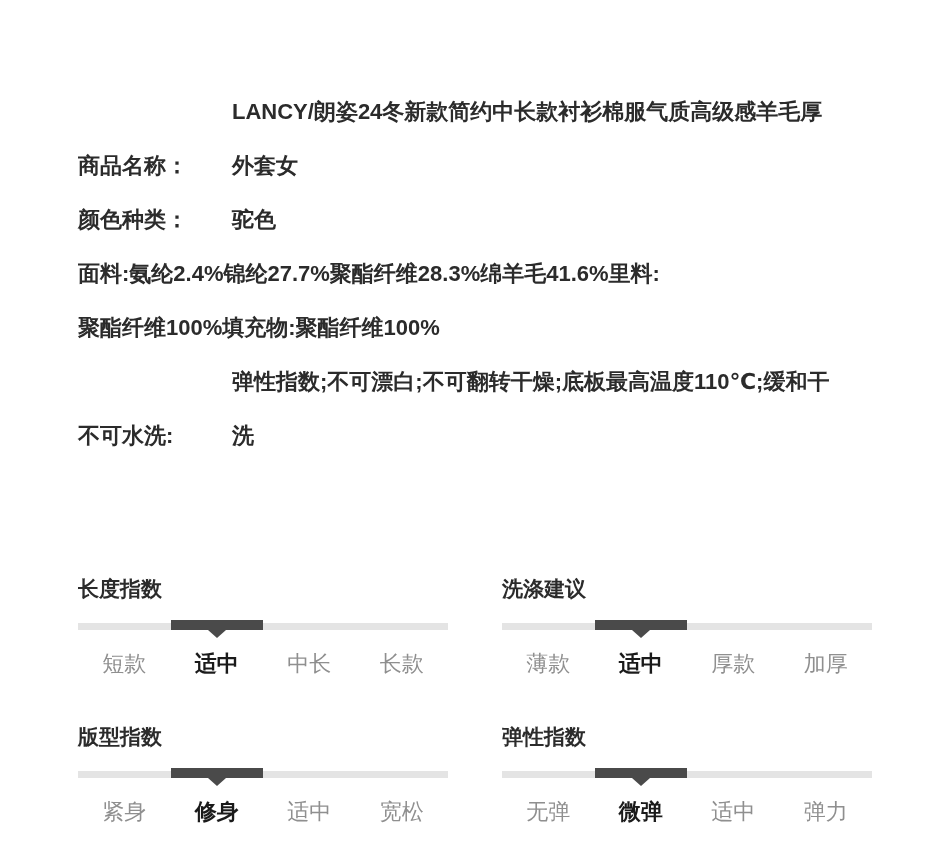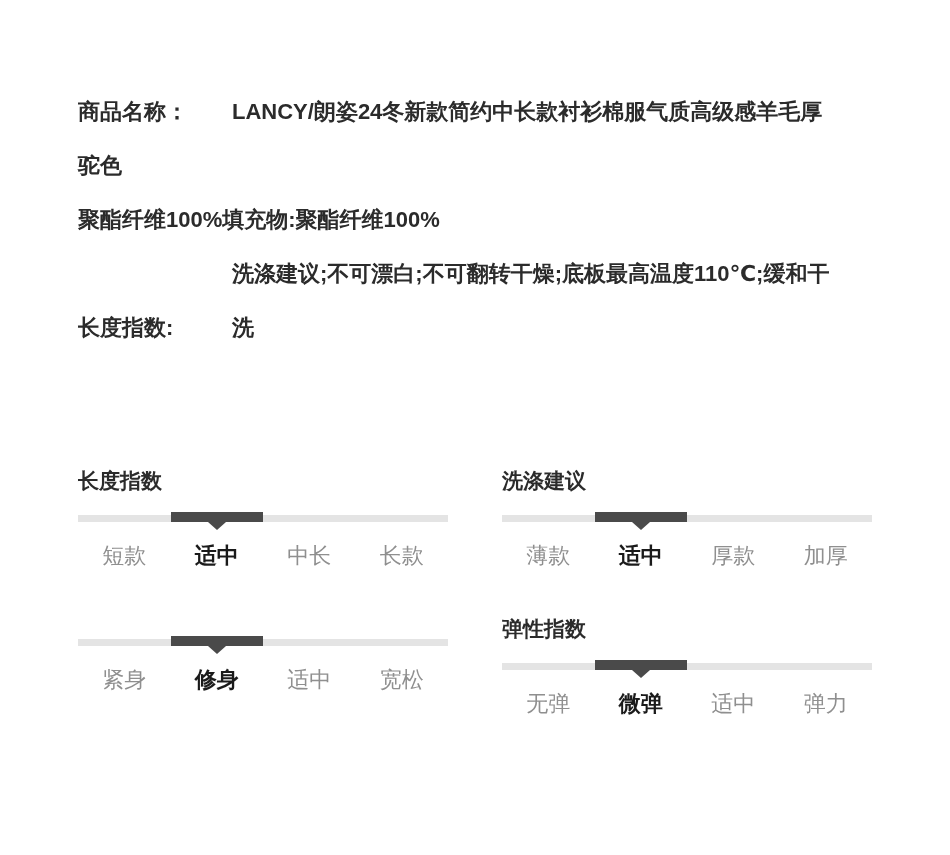--- a/index.html
+++ b/index.html
@@ -64,40 +64,43 @@
 </head>
 <body>
 
 <div class="page">
   <div class="info" id="info">
   <div class="info-row">
     <div class="info-label">商品名称：</div>
     <div class="info-value">
   <div class="line">LANCY/朗姿24冬新款简约中长款衬衫棉服气质高级感羊毛厚</div>
 
+  <div class="line">外套女</div>
 </div>
   </div>
 
   <div class="info-row">
+    <div class="info-label">颜色种类：</div>
     <div class="info-value">
   <div class="line">驼色</div>
 </div>
   </div>
 
   <div class="info-row">
     <div class="info-value">
+  <div class="line">面料:氨纶2.4%锦纶27.7%聚酯纤维28.3%绵羊毛41.6%里料:</div>
 
   <div class="line">聚酯纤维100%填充物:聚酯纤维100%</div>
 </div>
   </div>
 
   <div class="info-row">
-    <div class="info-label">长度指数:</div>
+    <div class="info-label">不可水洗:</div>
     <div class="info-value">
-  <div class="line">洗涤建议;不可漂白;不可翻转干燥;底板最高温度110℃;缓和干</div>
+  <div class="line">弹性指数;不可漂白;不可翻转干燥;底板最高温度110℃;缓和干</div>
 
   <div class="line">洗</div>
 </div>
   </div>
 </div>
   <div class="indices" id="indices">
   <div class="idx-group">
     <div class="idx-title">长度指数</div>
     <div class="idx-track">
       <div class="idx-active" style="left: 25%; width: 25%;">
@@ -127,20 +130,21 @@
 
   <div class="opt active">适中</div>
 
   <div class="opt">厚款</div>
 
   <div class="opt">加厚</div>
 </div>
   </div>
 
   <div class="idx-group">
+    <div class="idx-title">版型指数</div>
     <div class="idx-track">
       <div class="idx-active" style="left: 25%; width: 25%;">
         <div class="idx-pointer"></div>
       </div>
     </div>
     <div class="idx-labels">
   <div class="opt">紧身</div>
 
   <div class="opt active">修身</div>
 

